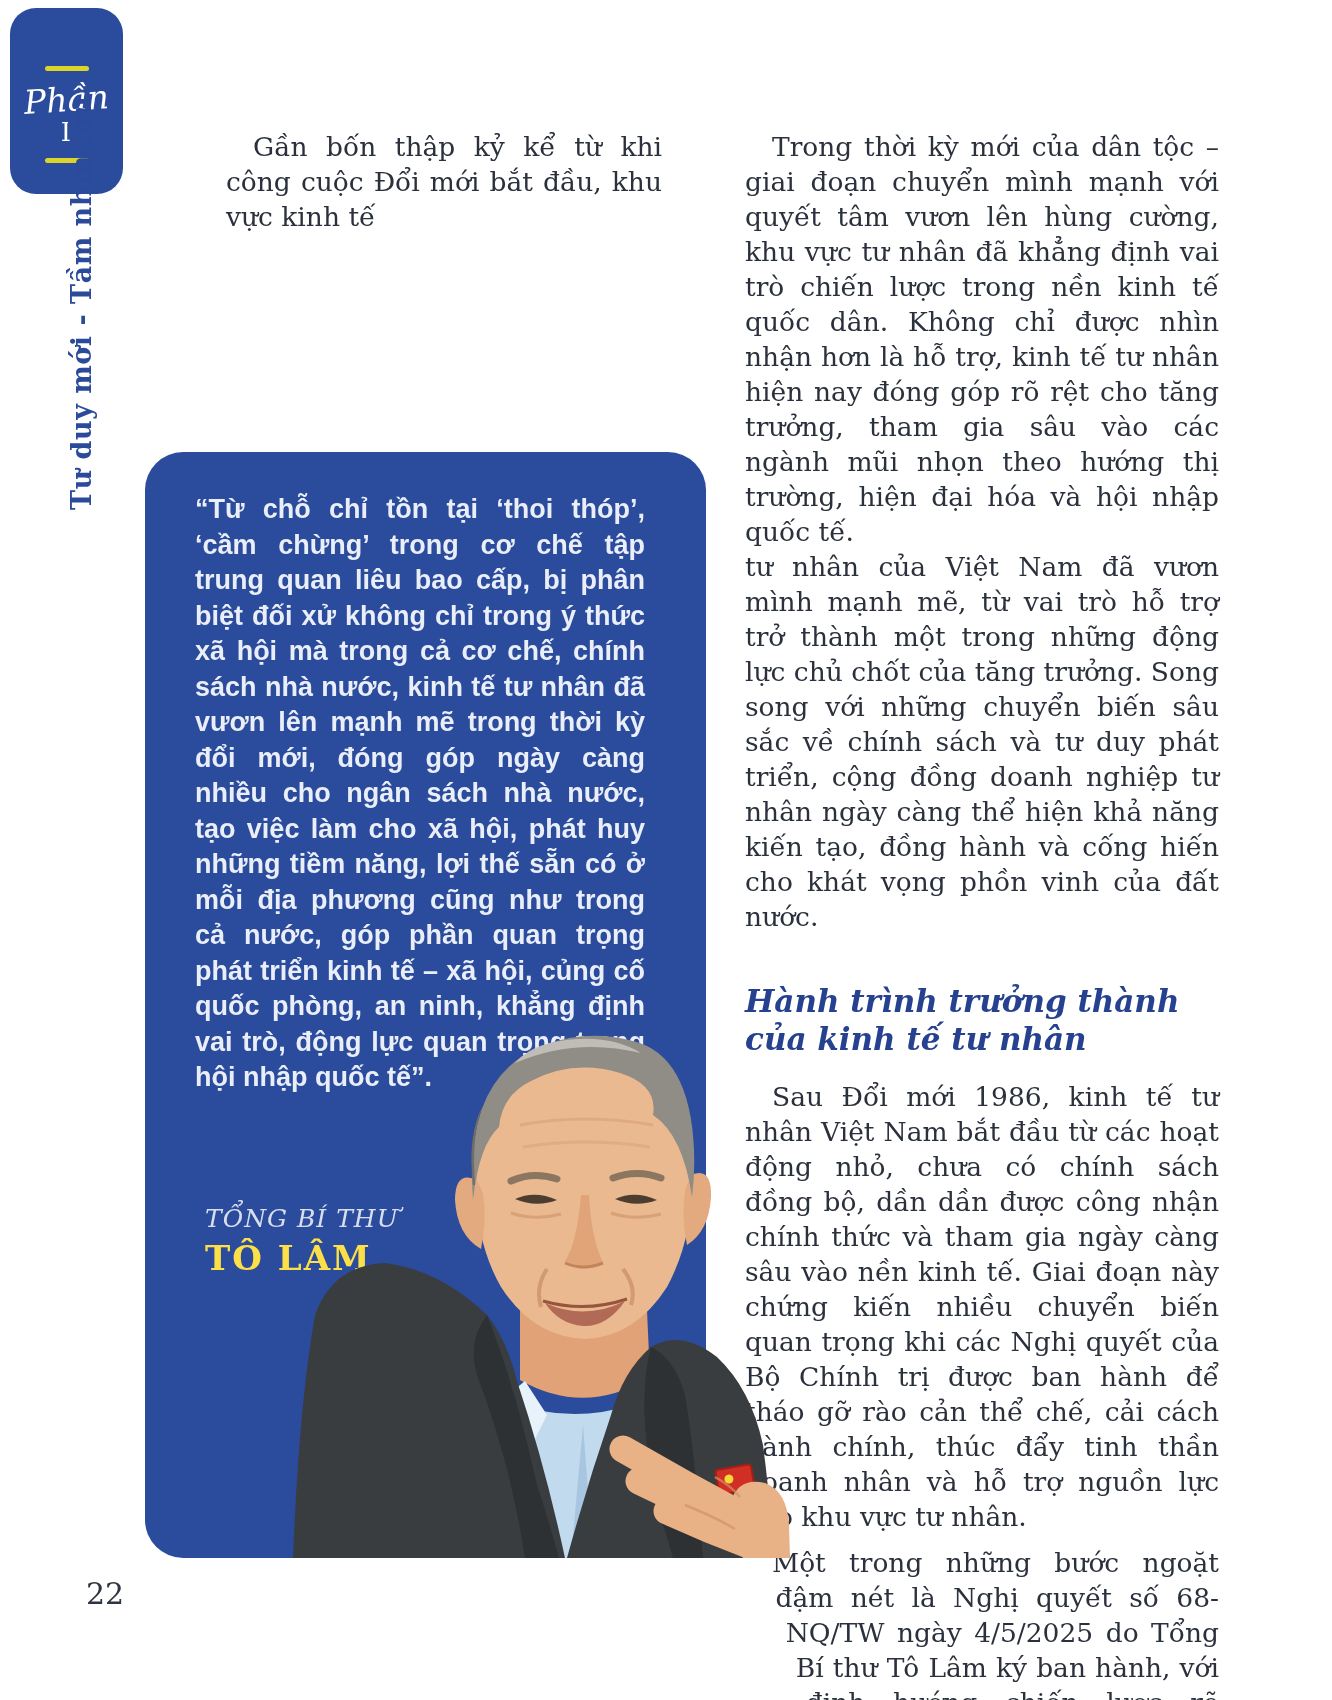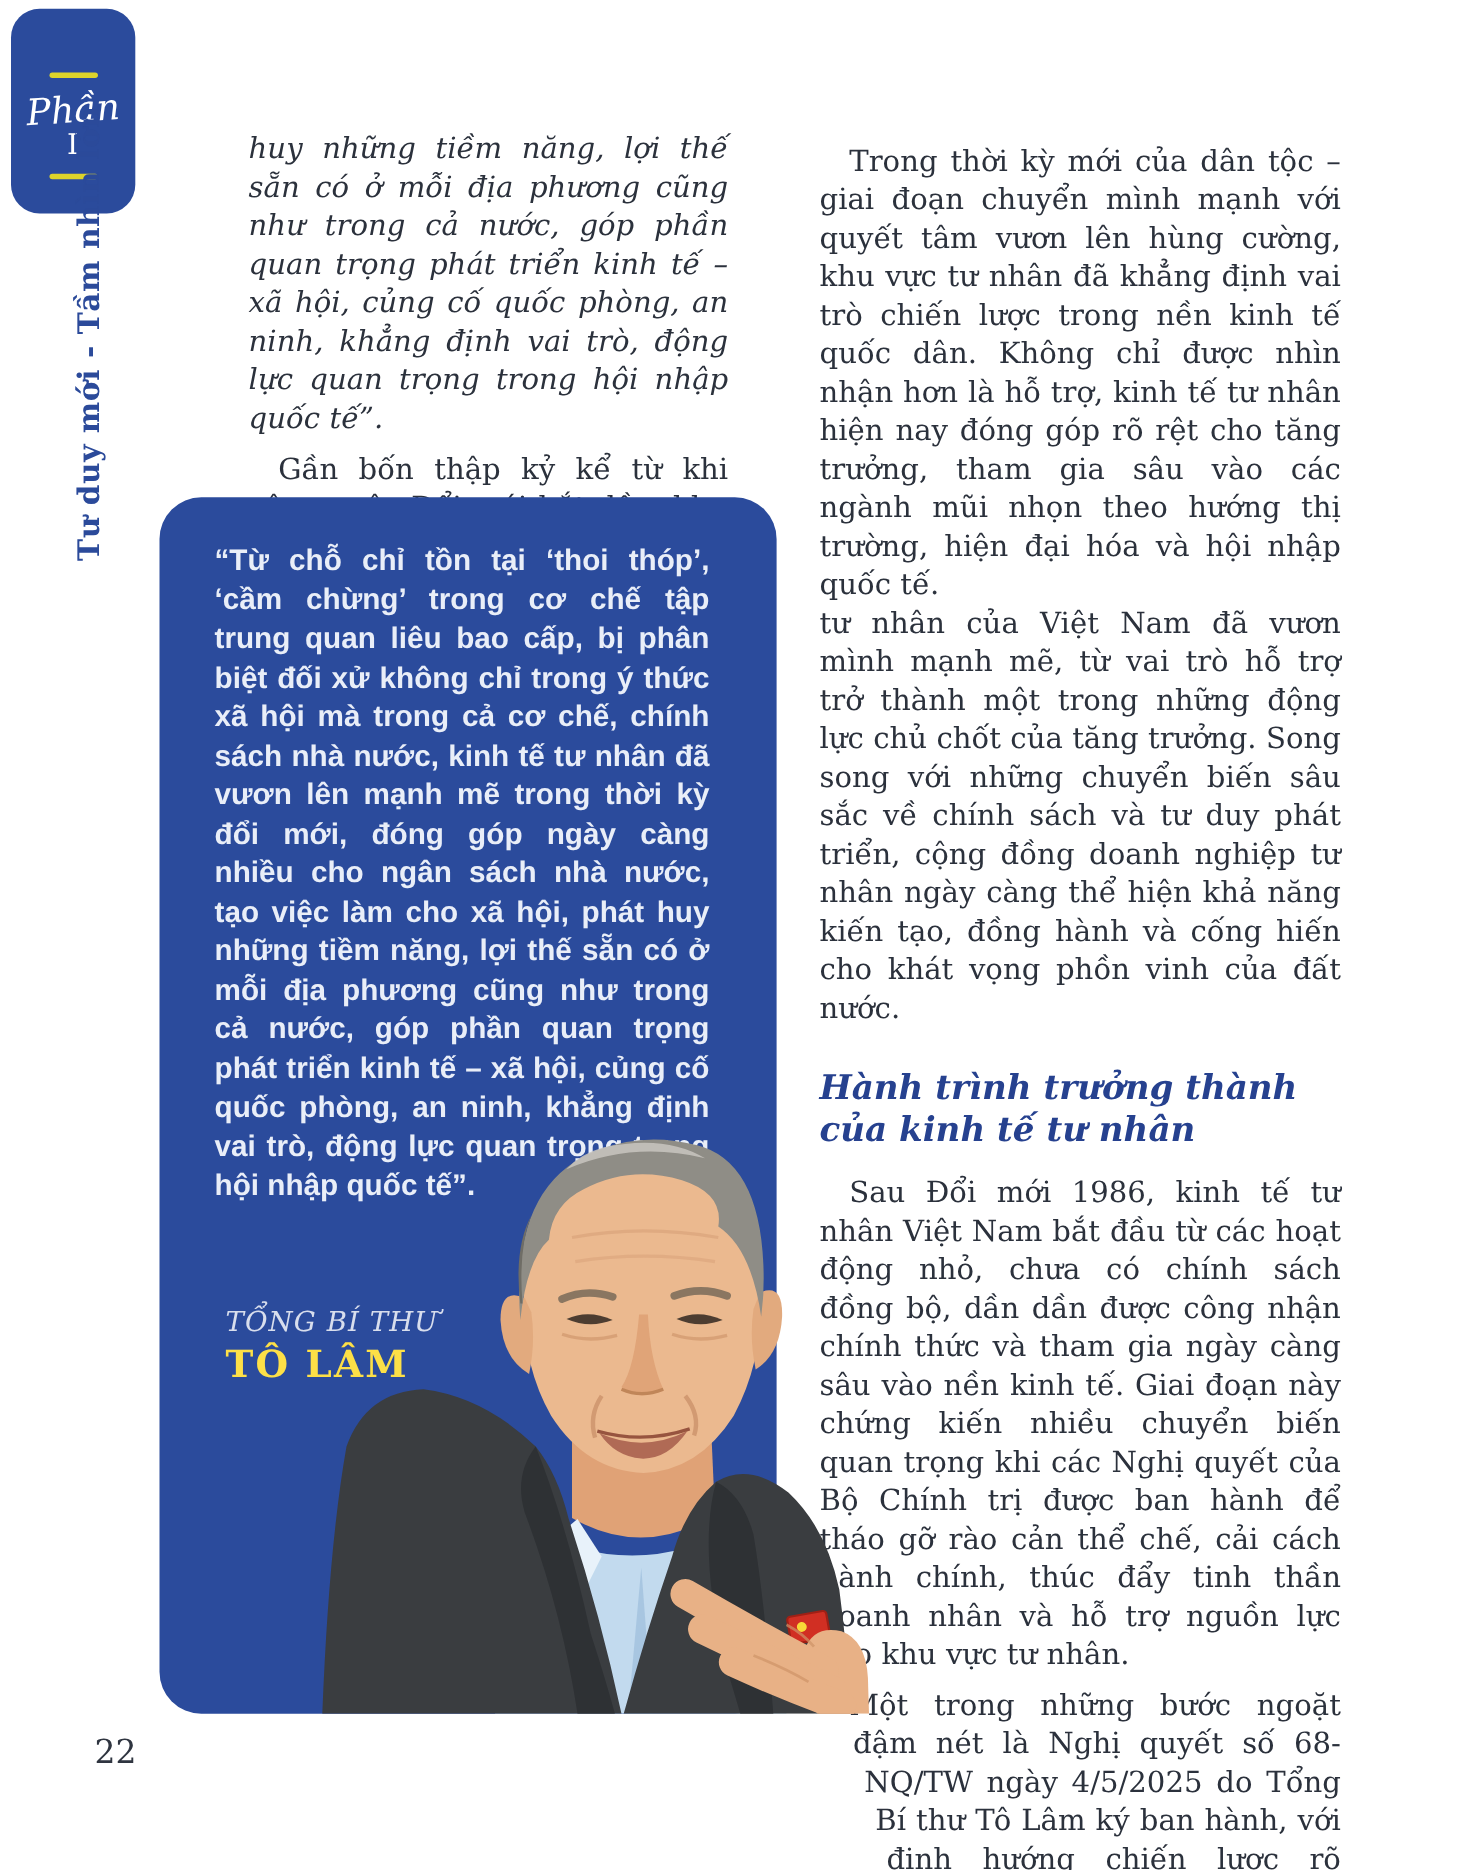--- a/index.html
+++ b/index.html
@@ -22,32 +22,32 @@
 
   
   .col{position:absolute;top:118px;}
   .col-left{left:226px;width:436px;}
   .col-right{left:745px;width:474px;}
   .para{margin:0;font-size:26.5px;line-height:35px;color:#2b313c;
     text-align:justify;}
   .italic-para{font-style:italic;}
   .indent{text-indent:27px;}
   .sp{margin-top:11px;}
-  .section-heading{margin:36px 0 21px;font-size:31px;line-height:38px;font-style:italic;
+  .section-heading{margin:48px 0 21px;font-size:31px;line-height:38px;font-style:italic;
     font-weight:bold;color:#26418f;}
   .wrap-shape{float:left;width:92px;height:283px;
     shape-outside:polygon(0 0, 0 68px, 30px 68px, 92px 283px, 0 283px);}
 
   
   .quote-box{position:absolute;left:145px;top:452px;width:561px;height:1106px;
     background:#2b4b9c;border-radius:38px;}
   .quote-text{position:absolute;left:50px;top:40px;width:450px;margin:0;
     font-family:"Liberation Sans", sans-serif;font-weight:bold;
     font-size:27px;line-height:35.5px;color:#e9eef8;text-align:justify;}
-  .attribution{position:absolute;left:60px;top:735px;}
+  .attribution{position:absolute;left:60px;top:752px;}
   .attr-title{font-style:italic;font-size:25px;letter-spacing:1px;color:rgba(255,255,255,.82);}
   .attr-name{margin-top:5px;font-weight:bold;font-size:34px;letter-spacing:2px;color:#fde047;}
 
   
   .portrait{position:absolute;left:215px;top:985px;width:575px;height:573px;pointer-events:none;}
 
   
   .page-number{position:absolute;left:86px;top:1576px;font-size:30px;color:#2f3540;text-align:center;}
 </style>
 </head>
@@ -58,21 +58,20 @@
   <div class="section-tab">
     <span class="dash"></span>
     <span class="tab-script">Phần</span>
     <span class="tab-numeral">I</span>
     <span class="dash"></span>
   </div>
 
   <div class="sidebar-title">Tư duy mới - Tầm nhìn lớn</div>
 
   <div class="col col-left">
-    <p class="para italic-para">huy những tiềm năng, lợi thế sẵn có ở mỗi địa phương cũng như trong cả nước, góp phần quan trọng phát triển kinh tế – xã hội, củng cố quốc phòng, an ninh, khẳng định vai trò, động lực quan trọng trong hội nhập quốc tế”.</p>
     <p class="para indent sp">Gần bốn thập kỷ kể từ khi công cuộc Đổi mới bắt đầu, khu vực kinh tế</p>
   </div>
 
   <div class="col col-right">
     <p class="para indent sp">Trong thời kỳ mới của dân tộc – giai đoạn chuyển mình mạnh với quyết tâm vươn lên hùng cường, khu vực tư nhân đã khẳng định vai trò chiến lược trong nền kinh tế quốc dân. Không chỉ được nhìn nhận hơn là hỗ trợ, kinh tế tư nhân hiện nay đóng góp rõ rệt cho tăng trưởng, tham gia sâu vào các ngành mũi nhọn theo hướng thị trường, hiện đại hóa và hội nhập quốc tế.</p>
     <p class="para">tư nhân của Việt Nam đã vươn mình mạnh mẽ, từ vai trò hỗ trợ trở thành một trong những động lực chủ chốt của tăng trưởng. Song song với những chuyển biến sâu sắc về chính sách và tư duy phát triển, cộng đồng doanh nghiệp tư nhân ngày càng thể hiện khả năng kiến tạo, đồng hành và cống hiến cho khát vọng phồn vinh của đất nước.</p>
     <h2 class="section-heading">Hành trình trưởng thành của kinh tế tư nhân</h2>
     <p class="para indent">Sau Đổi mới 1986, kinh tế tư nhân Việt Nam bắt đầu từ các hoạt động nhỏ, chưa có chính sách đồng bộ, dần dần được công nhận chính thức và tham gia ngày càng sâu vào nền kinh tế. Giai đoạn này chứng kiến nhiều chuyển biến quan trọng khi các Nghị quyết của Bộ Chính trị được ban hành để tháo gỡ rào cản thể chế, cải cách hành chính, thúc đẩy tinh thần doanh nhân và hỗ trợ nguồn lực cho khu vực tư nhân.</p>
     <p class="para indent sp">
       <span class="wrap-shape"></span>

